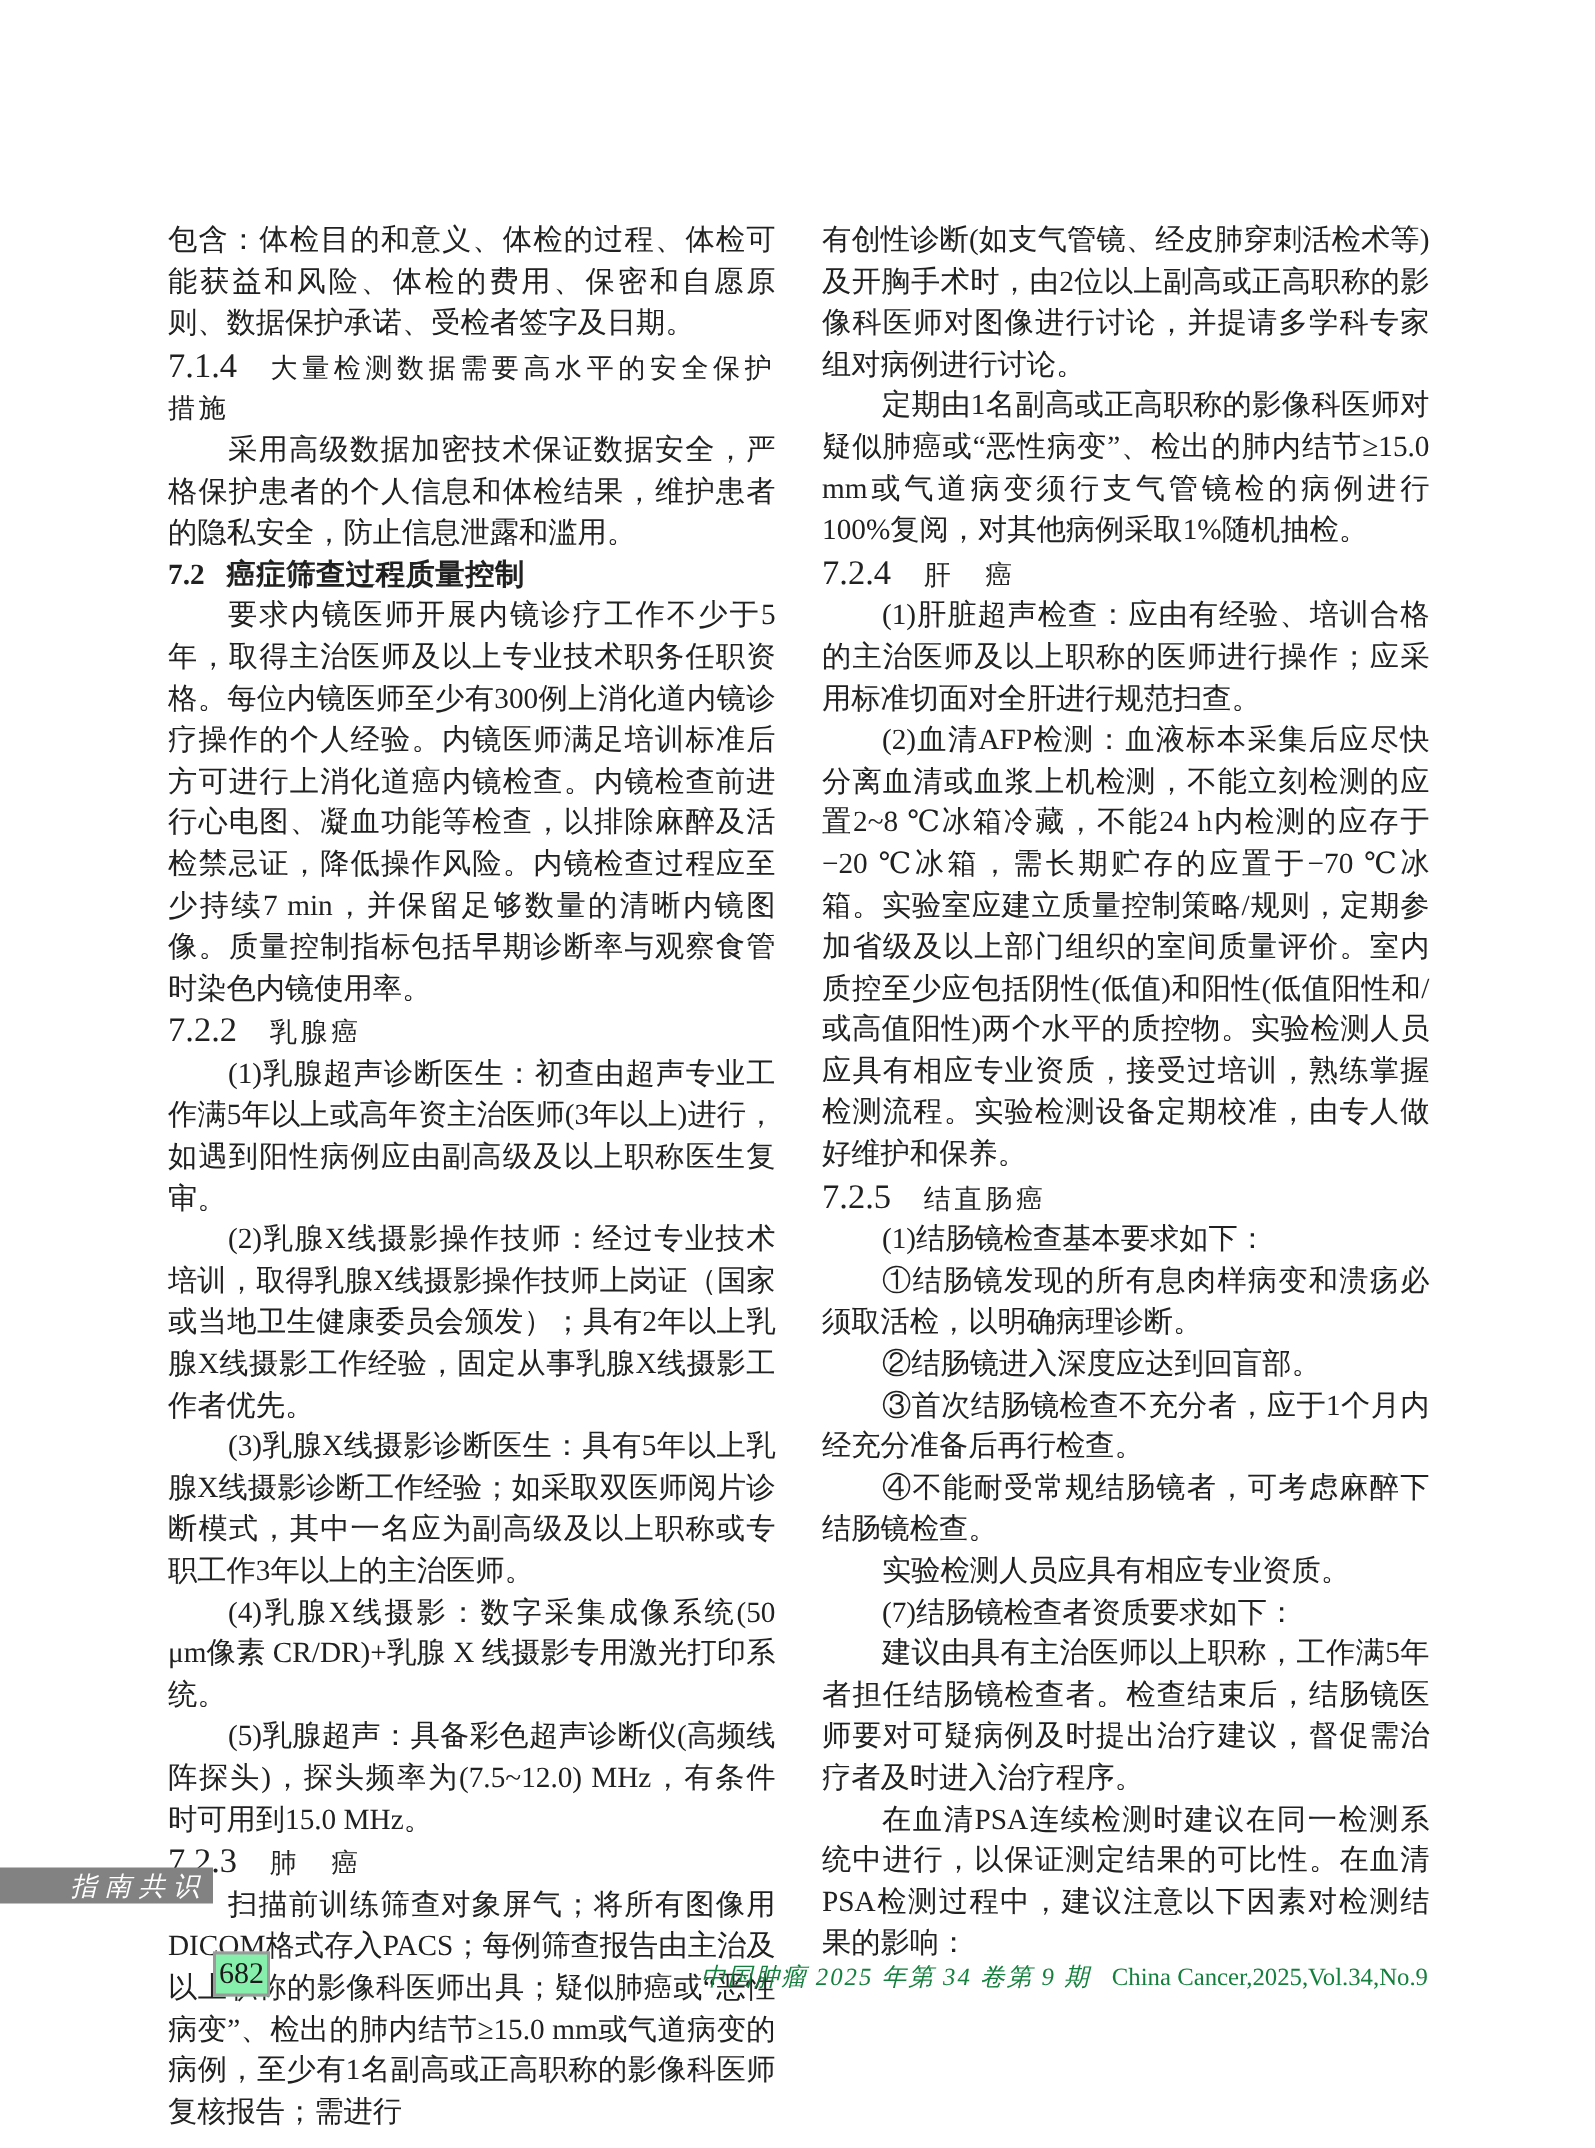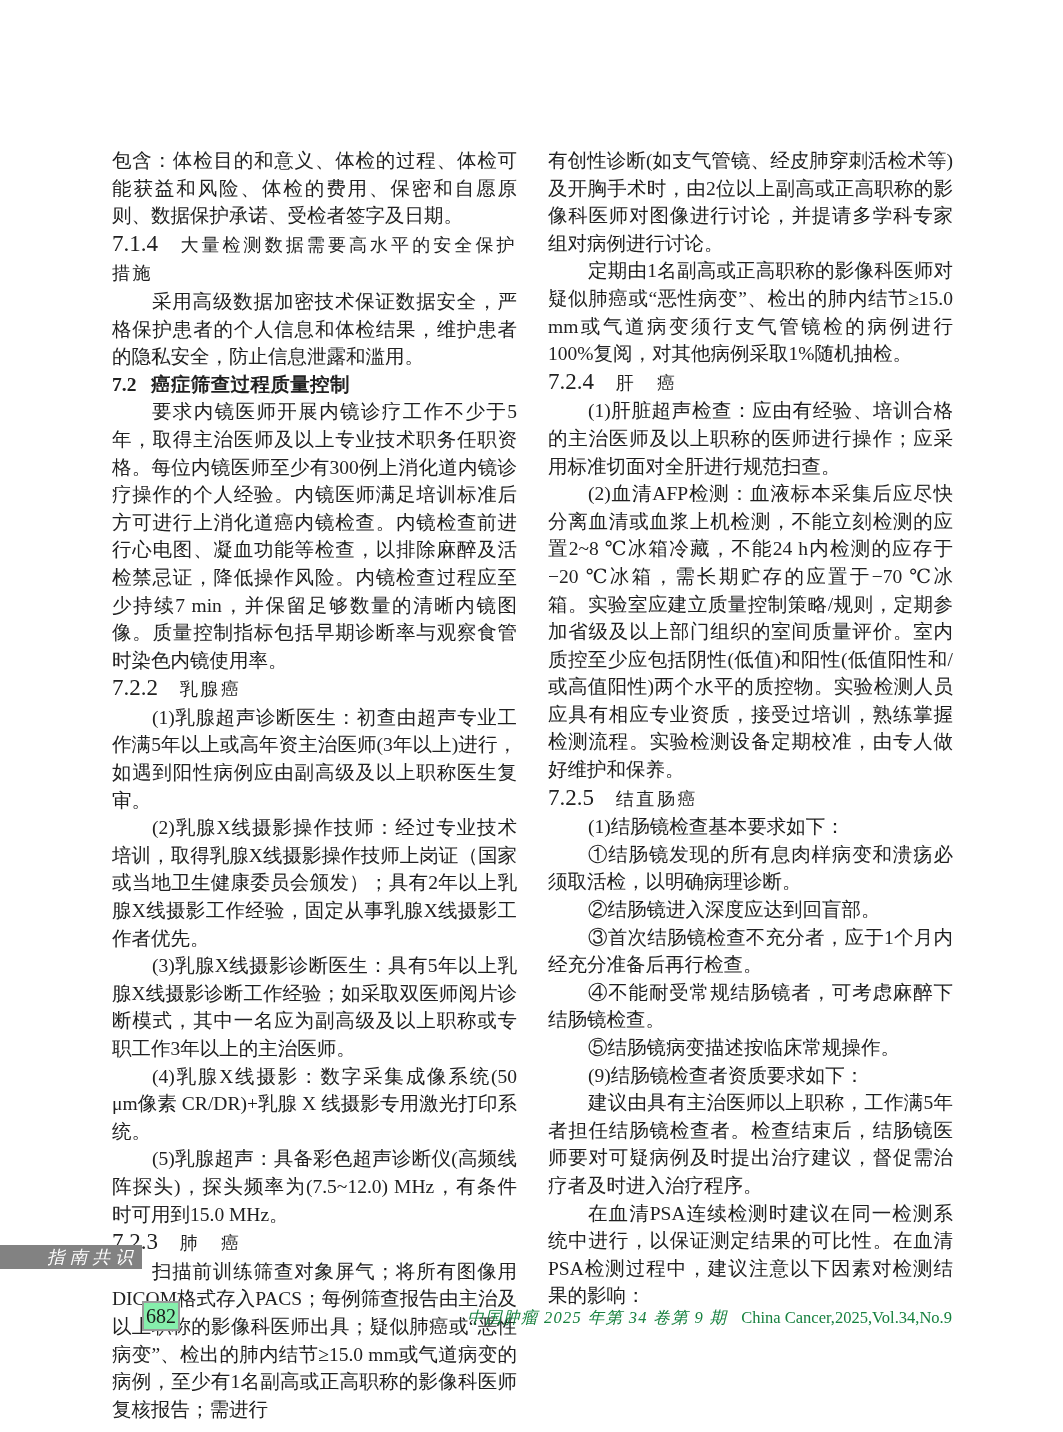--- a/index.html
+++ b/index.html
@@ -99,22 +99,22 @@
     <p class="para">定期由1名副高或正高职称的影像科医师对疑似肺癌或“恶性病变”、检出的肺内结节≥15.0 mm或气道病变须行支气管镜检的病例进行100%复阅，对其他病例采取1%随机抽检。</p>
     <div class="h-kai"><span class="h-num">7.2.4</span><span class="h-title">肝　癌</span></div>
     <p class="para">(1)肝脏超声检查：应由有经验、培训合格的主治医师及以上职称的医师进行操作；应采用标准切面对全肝进行规范扫查。</p>
     <p class="para">(2)血清AFP检测：血液标本采集后应尽快分离血清或血浆上机检测，不能立刻检测的应置2~8 ℃冰箱冷藏，不能24 h内检测的应存于−20 ℃冰箱，需长期贮存的应置于−70 ℃冰箱。实验室应建立质量控制策略/规则，定期参加省级及以上部门组织的室间质量评价。室内质控至少应包括阴性(低值)和阳性(低值阳性和/或高值阳性)两个水平的质控物。实验检测人员应具有相应专业资质，接受过培训，熟练掌握检测流程。实验检测设备定期校准，由专人做好维护和保养。</p>
     <div class="h-kai"><span class="h-num">7.2.5</span><span class="h-title">结直肠癌</span></div>
     <p class="para">(1)结肠镜检查基本要求如下：</p>
     <p class="para">①结肠镜发现的所有息肉样病变和溃疡必须取活检，以明确病理诊断。</p>
     <p class="para">②结肠镜进入深度应达到回盲部。</p>
     <p class="para">③首次结肠镜检查不充分者，应于1个月内经充分准备后再行检查。</p>
     <p class="para">④不能耐受常规结肠镜者，可考虑麻醉下结肠镜检查。</p>
-    <p class="para">⑤结肠镜病变描述按临床常规操作。</p>
-    <p class="para">(9)结肠镜检查者资质要求如下：</p>
+    <p class="para">实验检测人员应具有相应专业资质。</p>
+    <p class="para">(7)结肠镜检查者资质要求如下：</p>
     <p class="para">建议由具有主治医师以上职称，工作满5年者担任结肠镜检查者。检查结束后，结肠镜医师要对可疑病例及时提出治疗建议，督促需治疗者及时进入治疗程序。</p>
     <p class="para">在血清PSA连续检测时建议在同一检测系统中进行，以保证测定结果的可比性。在血清PSA检测过程中，建议注意以下因素对检测结果的影响：</p>
   </div>
 
   <div class="footer-bar">
     <span class="footer-label">指南共识</span>
   </div>
   <div class="footer-page-box">
     <span>682</span>
   </div>

